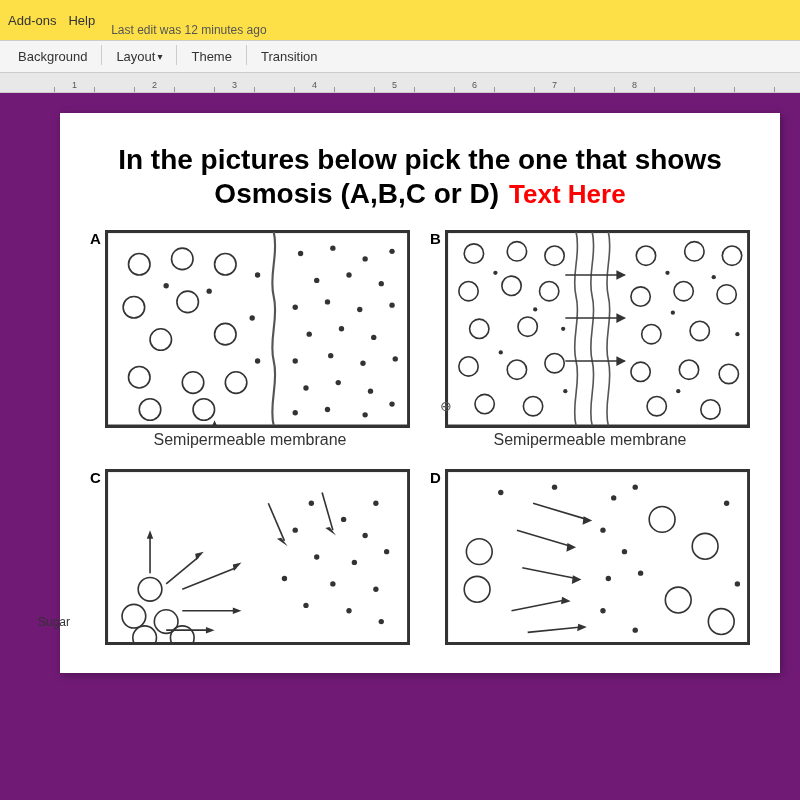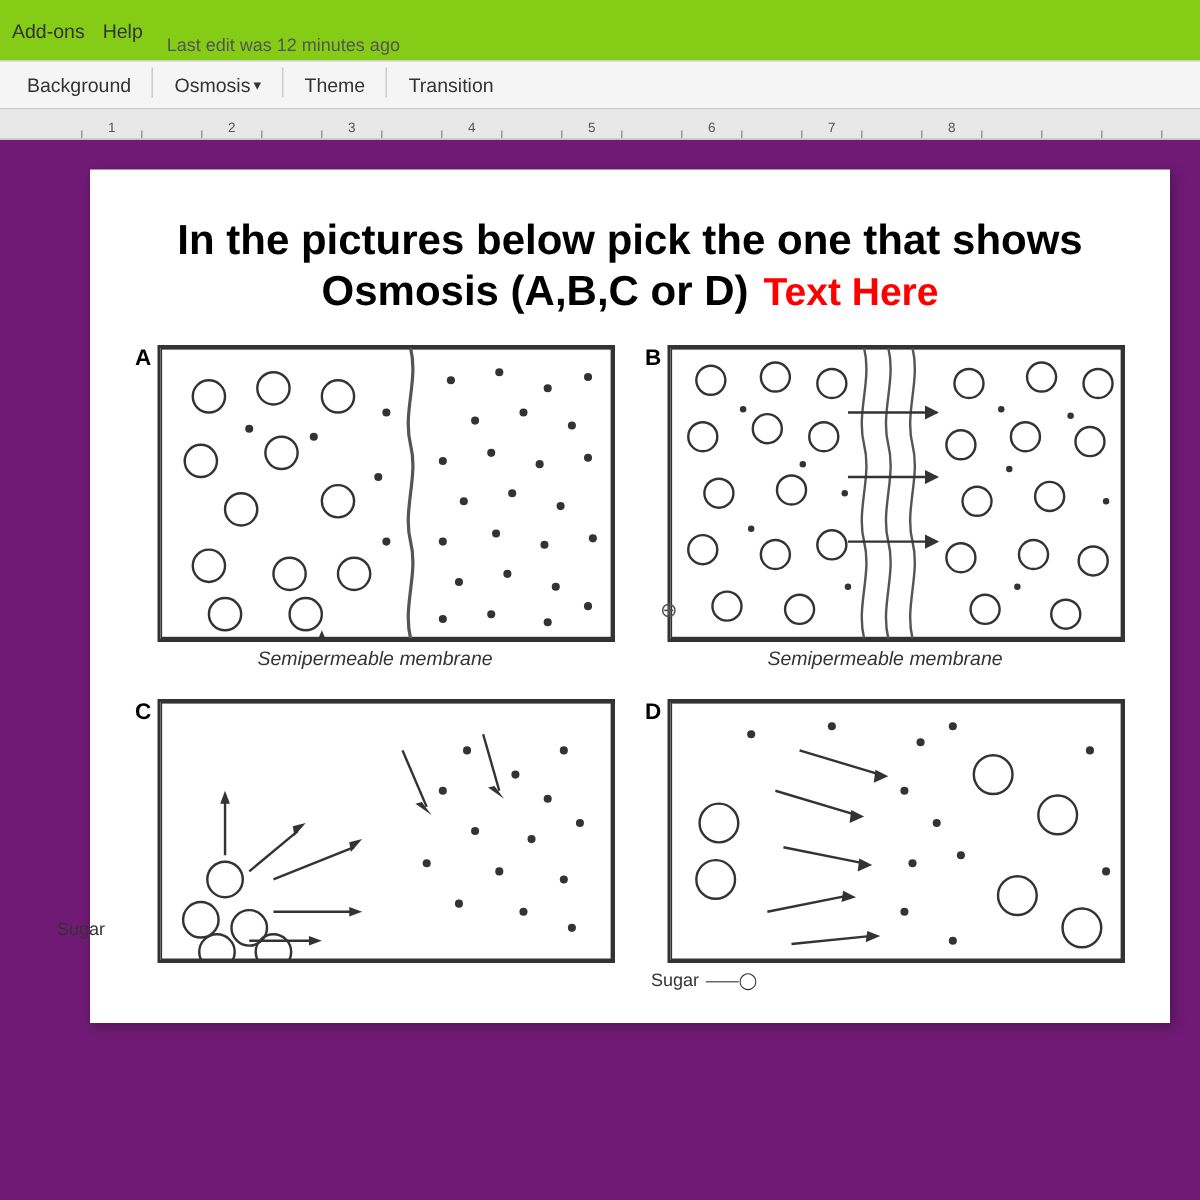--- a/index.html
+++ b/index.html
@@ -6,21 +6,21 @@
     body {
       width: 800px;
       height: 800px;
       background: #f0f0f0;
       font-family: Arial, sans-serif;
       overflow: hidden;
     }
 
     
     .top-bar {
-      background: #84cc16;
+      background: #fde047;
       border-bottom: 1px solid #ccc;
       padding: 3px 8px;
       display: flex;
       align-items: center;
       gap: 16px;
       font-size: 13px;
       color: #333;
     }
     .top-bar-menu {
       display: flex;
@@ -163,25 +163,24 @@
     }
 
     .diagram-box {
       border: 2px solid #333;
       position: relative;
       background: white;
       overflow: visible;
     }
 
     .diagram-caption {
-      font-size: 13px;
+      font-size: 16px;
       color: #333;
       text-align: center;
       margin-top: 3px;
-      font-style: italic;
     }
 
     
     svg.diagram-svg {
       display: block;
       width: 100%;
     }
 
     
     .zoom-icon {
@@ -198,21 +197,21 @@
     <span class="menu-item">Add-ons</span>
     <span class="menu-item">Help</span>
   </div>
   <span class="last-edit">Last edit was 12 minutes ago</span>
 </div>
 
 <div class="toolbar">
   <button class="toolbar-btn">Background</button>
   <div class="toolbar-divider"></div>
   <button class="toolbar-btn toolbar-btn-layout">
-    <span>Osmosis</span>
+    <span>Layout</span>
     <span class="dropdown-arrow">▾</span>
   </button>
   <div class="toolbar-divider"></div>
   <button class="toolbar-btn">Theme</button>
   <div class="toolbar-divider"></div>
   <button class="toolbar-btn">Transition</button>
 </div>
 
 <div class="ruler">
   <div style="position:relative;width:100%;height:100%;">
@@ -497,24 +496,20 @@
               <circle cx="50" cy="20" r="2.5" fill="#333"></circle>
               <circle cx="100" cy="15" r="2.5" fill="#333"></circle>
               <circle cx="260" cy="30" r="2.5" fill="#333"></circle>
               <circle cx="270" cy="105" r="2.5" fill="#333"></circle>
 
               <text x="285" y="38" font-size="11" fill="#333">Water</text>
             </svg>
           </div>
         </div>
 
-        <div style="position:relative;margin-top:2px;">
-          <span style="font-size:12px;color:#333;padding-left:4px;">Sugar</span>
-          <span style="font-size:11px;color:#333;"> ——◯</span>
-        </div>
       </div>
 
     </div>
 
     <div class="zoom-icon" style="position:absolute;top:285px;left:380px;">⊕</div>
 
   </div>
 </div>
 
 </body></html>

